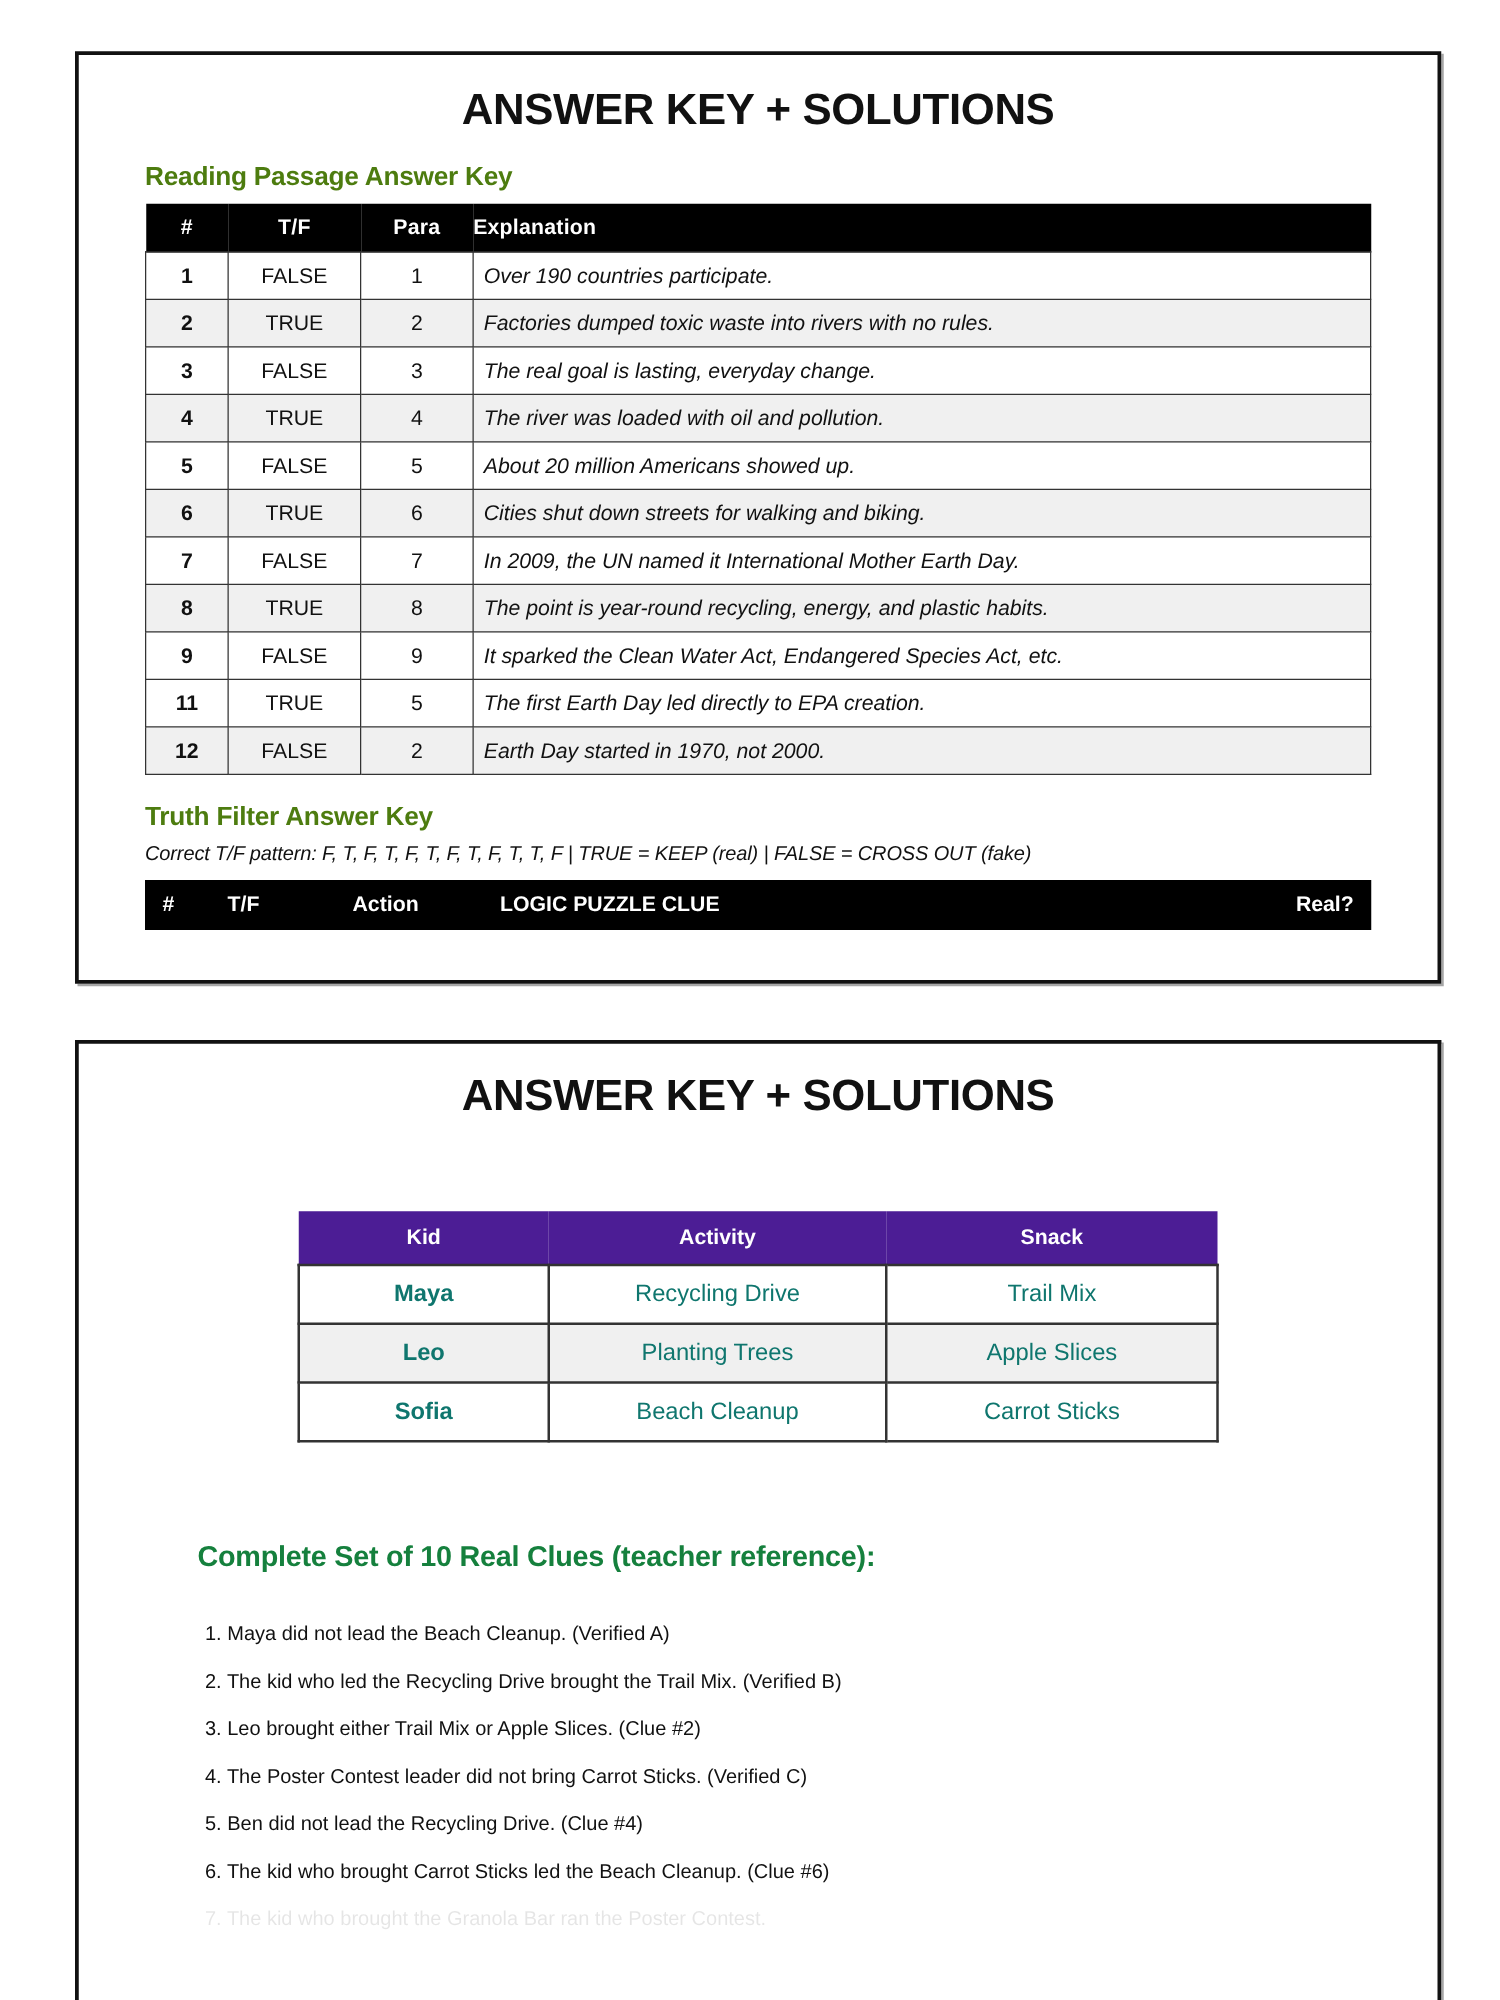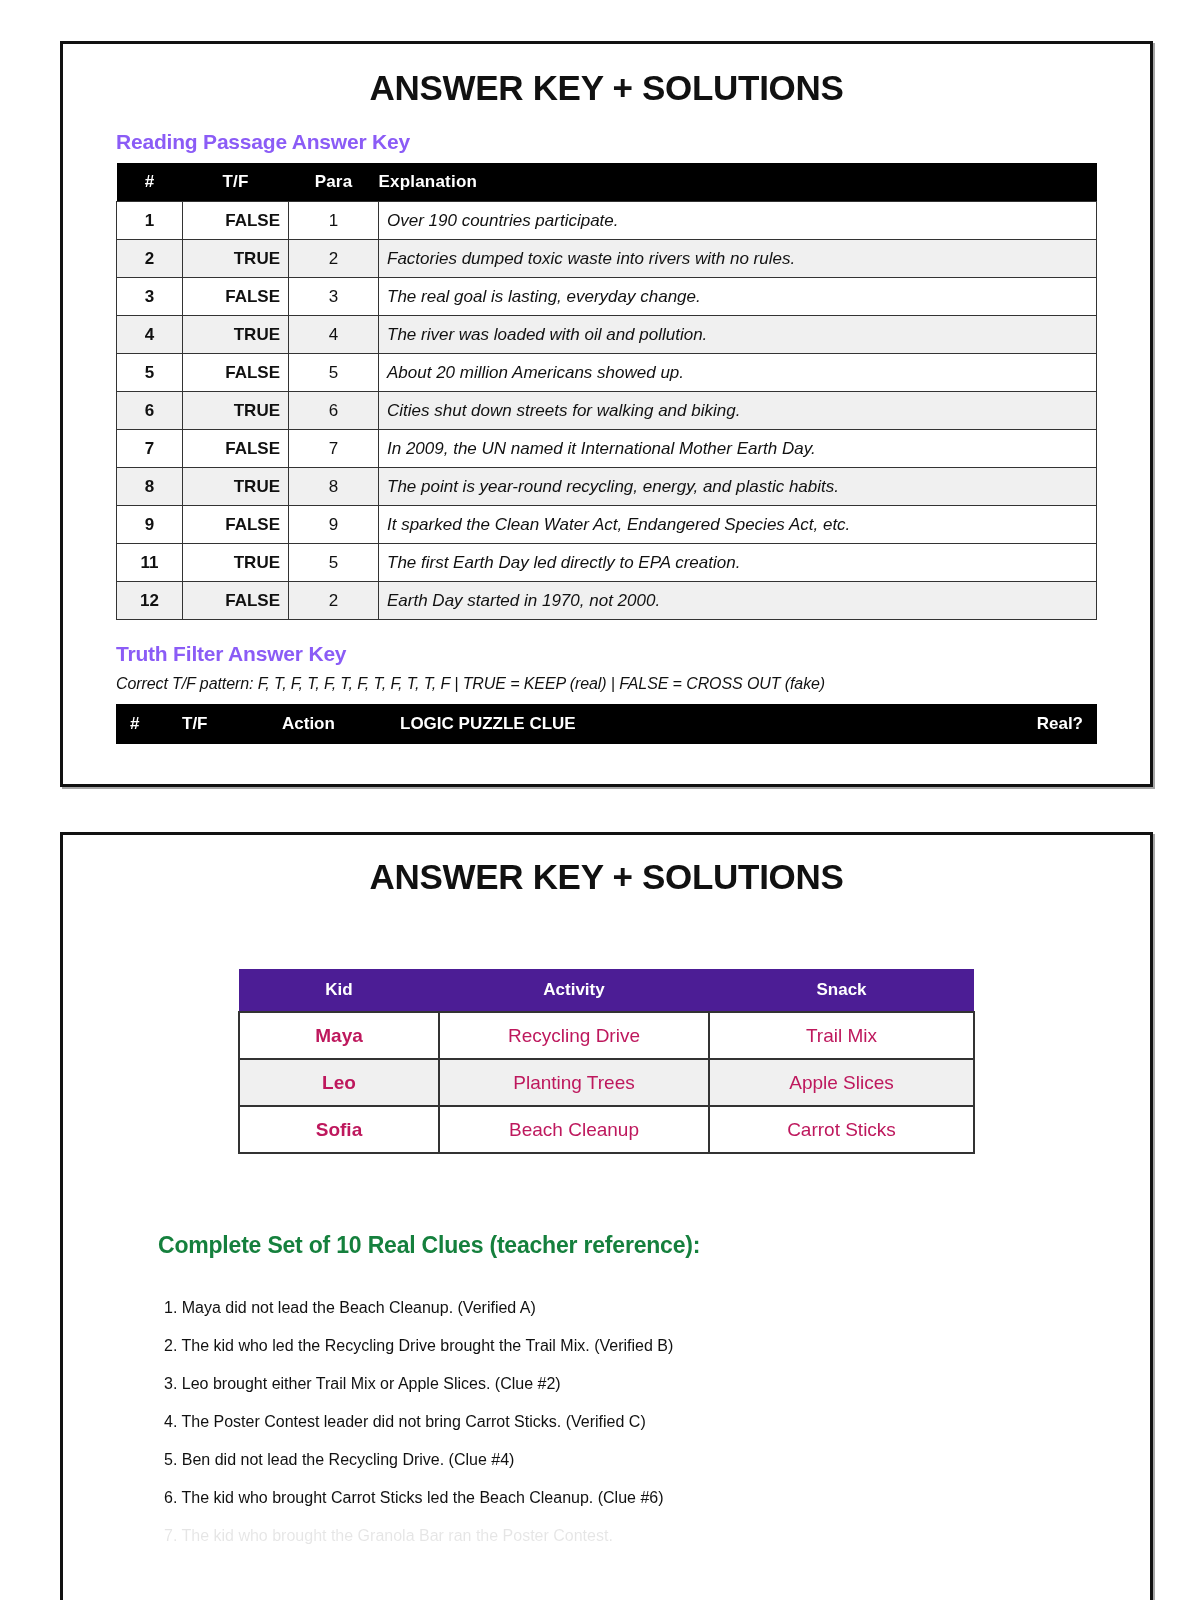--- a/index.html
+++ b/index.html
@@ -35,21 +35,21 @@
     font-weight: 700;
     letter-spacing: -0.3px;
     color: #111111;
   }
   #page-one .doc-title { margin-top: 24px; }
   #page-two .doc-title { margin-top: 22px; }
 
   .section-title {
     font-size: 21px;
     font-weight: 700;
-    color: #8b5cf6;
+    color: #4d7c0f;
     margin-top: 22px;
     margin-bottom: 9px;
     letter-spacing: -0.2px;
   }
 
   
   table.key-table {
     width: 100%;
     border-collapse: collapse;
     table-layout: fixed;
@@ -66,21 +66,21 @@
     border: 1.5px solid #333333;
     font-size: 17px;
     color: #111111;
     height: 38px;
     padding: 0 8px;
   }
   table.key-table tr.alt td { background: #f0f0f0; }
 
   
   .rp-col-num   { width: 66px;  text-align: center; font-weight: 700; }
-  .rp-col-tf    { width: 106px; text-align: right; font-weight: 700; }
+  .rp-col-tf    { width: 106px; text-align: center; font-weight: 400; }
   .rp-col-para  { width: 90px;  text-align: center; font-weight: 400; }
   .rp-col-exp   { text-align: left; font-style: italic; padding-left: 14px; }
 
   .rp-head-num  { width: 66px; }
   .rp-head-tf   { width: 106px; }
   .rp-head-para { width: 90px; }
   .rp-head-exp  { text-align: left; padding-left: 14px; }
 
   
   .pattern-line {
@@ -116,21 +116,21 @@
   table.solution-table th {
     background: #4c1d95;
     color: #ffffff;
     font-size: 17px;
     font-weight: 700;
     padding: 11px 0;
   }
   table.solution-table td {
     border: 2px solid #333333;
     font-size: 19px;
-    color: #be185d;
+    color: #0f766e;
     height: 47px;
     text-align: center;
   }
   table.solution-table tr.alt td { background: #f0f0f0; }
   .sol-col-kid { width: 200px; font-weight: 700; }
   .sol-col-act { width: 270px; }
 
   
   .clues-heading {
     font-size: 23px;

